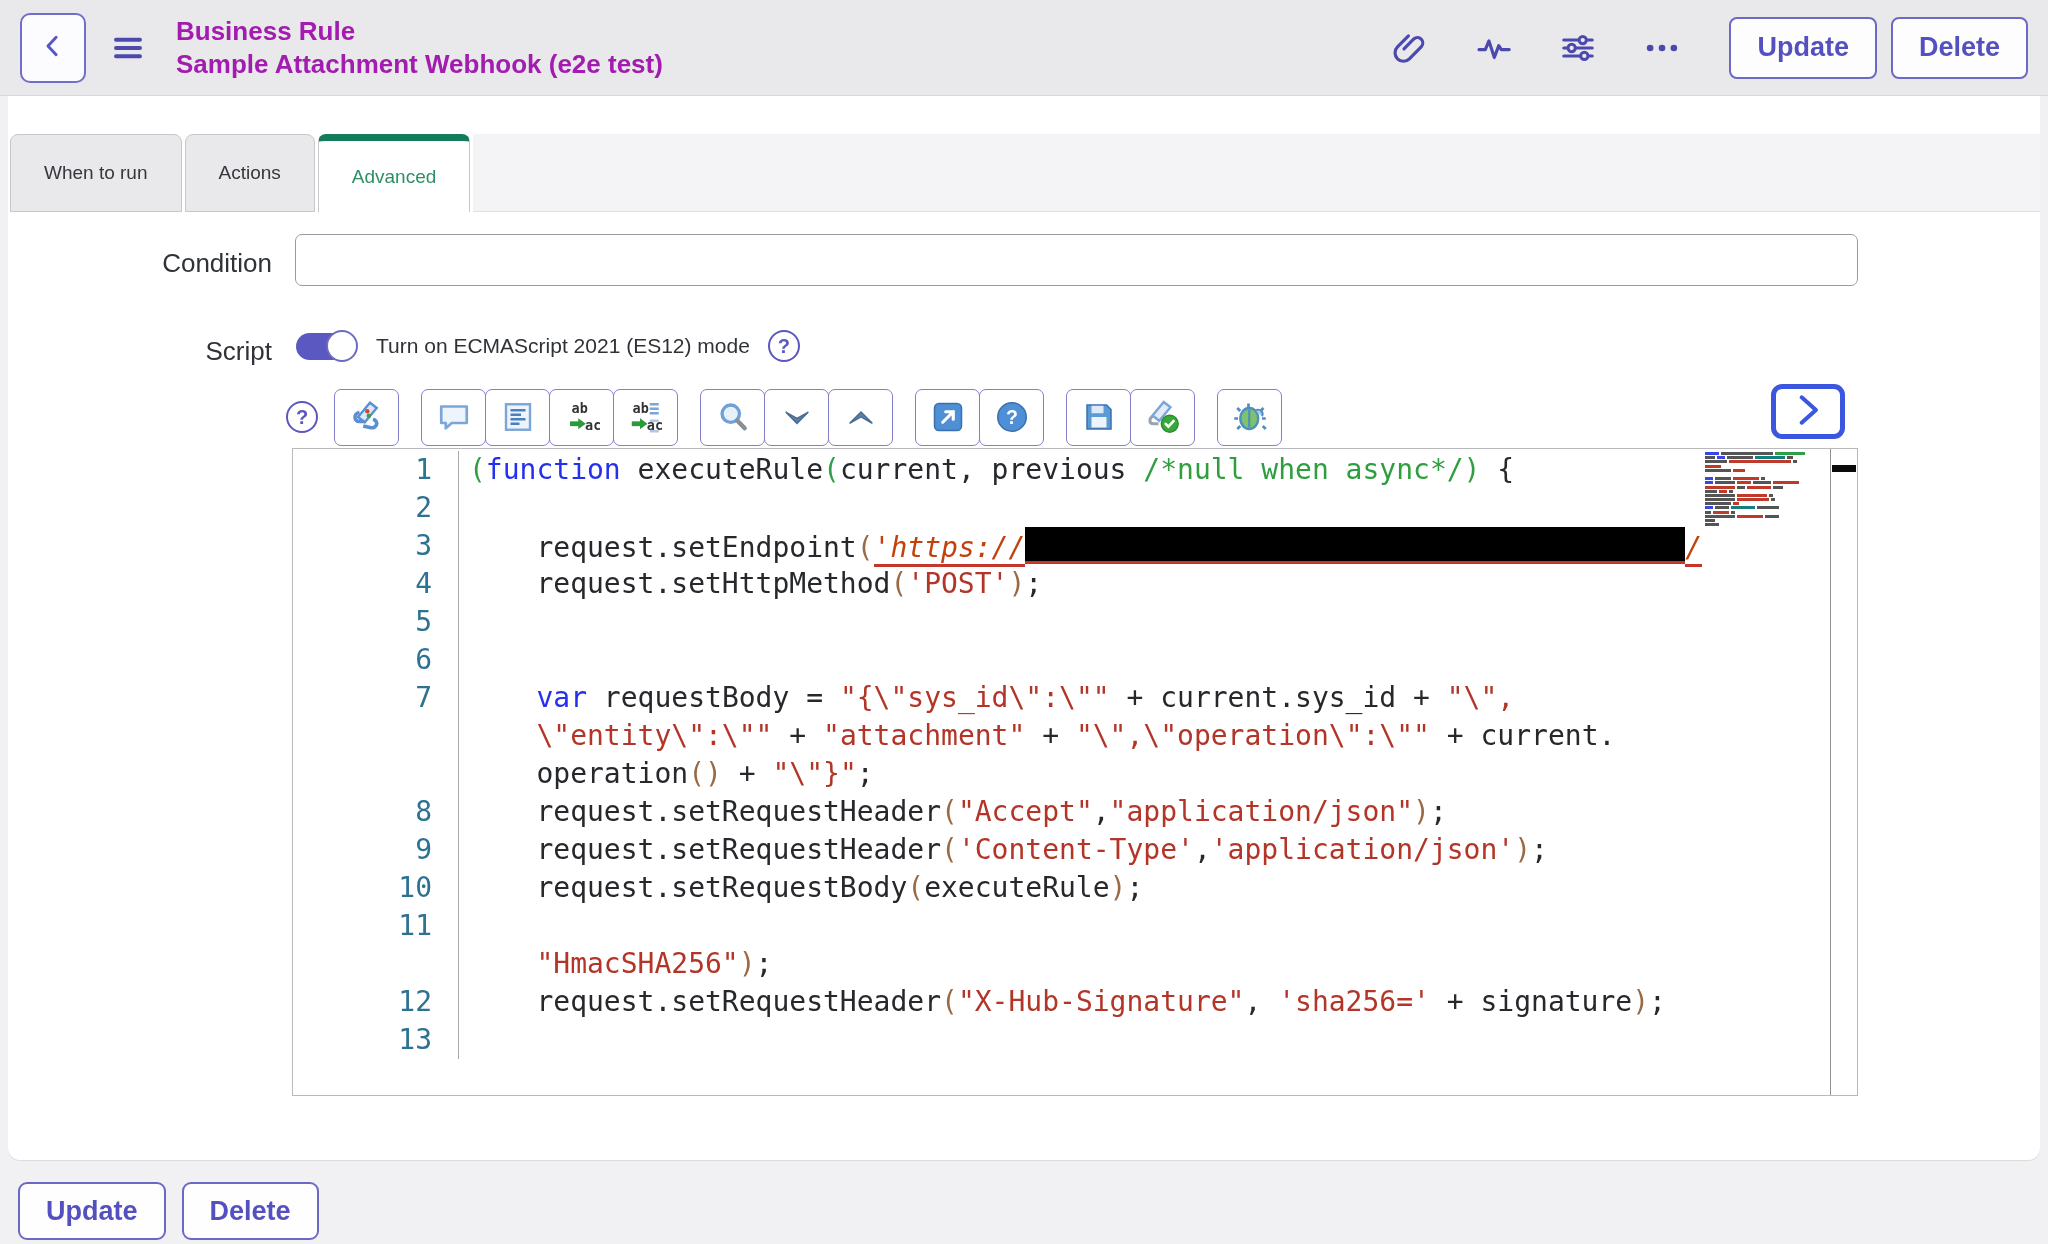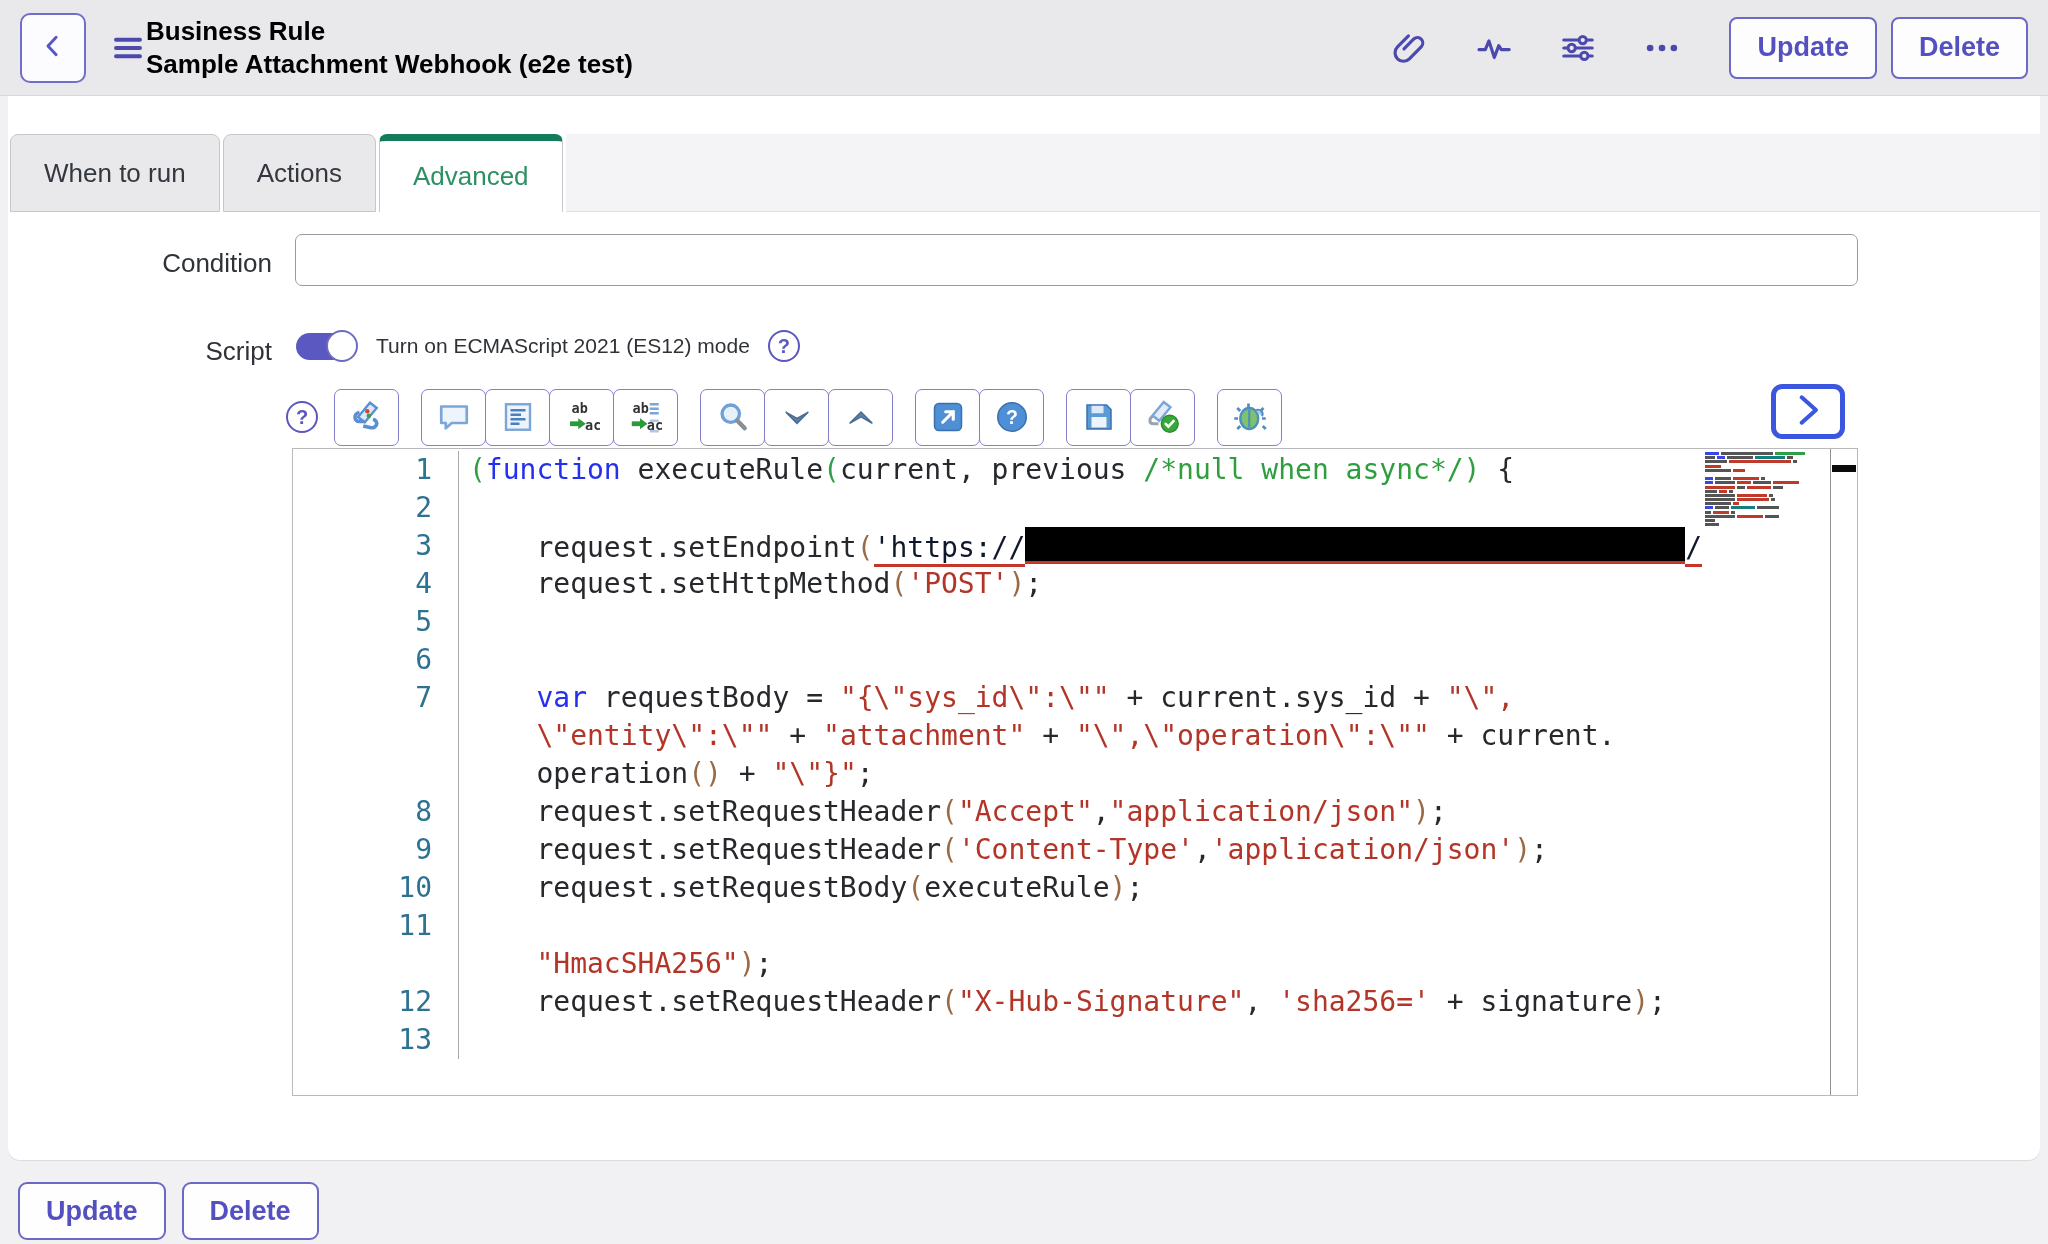--- a/index.html
+++ b/index.html
@@ -14,42 +14,42 @@
     position:absolute;top:0;left:0;right:0;height:96px;
     background:#e9e9ec;border-bottom:1px solid #d9d9dd;
     display:flex;align-items:center;padding:0 20px;box-sizing:border-box;
   }
   .back-btn{
     width:62px;height:66px;background:#fcfcfe;border:2px solid #716ec9;border-radius:10px;
     display:flex;align-items:center;justify-content:center;color:#5a57c4;flex:0 0 auto;
     cursor:pointer;
   }
   .hamburger{margin-left:24px;color:#4c49ad;display:flex;align-items:center;cursor:pointer;}
-  .title-block{line-height:33px;color:#000000;}
+  .title-block{margin-left:30px;line-height:33px;color:#a21caf;}
   .title-line{font-size:26px;font-weight:bold;}
   .top-spacer{flex:1;}
   .hdr-icons{display:flex;align-items:center;gap:46px;color:#4c49ad;margin-right:34px;}
   .hicon{display:flex;align-items:center;cursor:pointer;}
   .hbtn{
     height:62px;padding:0 26px;margin-left:14px;background:#fdfdfe;
     border:2px solid #6d6ac7;border-radius:8px;color:#5450bf;
     font-size:27px;font-weight:bold;font-family:"Liberation Sans",sans-serif;cursor:pointer;
   }
   
   .card{
     position:absolute;top:96px;left:8px;width:2032px;height:1064px;
     background:#ffffff;border-radius:0 0 12px 12px;
     box-shadow:0 1px 0 #dcdcde;
   }
   
   .tabstrip{position:absolute;top:38px;left:2px;right:0;height:78px;display:flex;align-items:stretch;}
   .tab{
     display:flex;align-items:center;padding:12px 33px;margin-right:3px;
     background:#e9e9eb;border:1px solid #c7c7ca;border-radius:8px 8px 0 0;
-    font-size:26px;color:#34383e;box-sizing:border-box;cursor:pointer;white-space:nowrap;
+    font-size:19px;color:#34383e;box-sizing:border-box;cursor:pointer;white-space:nowrap;
   }
   .tab.active{
     background:#ffffff;border-bottom:none;border-top:7px solid #147c5c;
     color:#2d9065;position:relative;z-index:2;
   }
   .tab-filler{flex:1;background:#f4f4f6;border-bottom:1px solid #e1e1e4;}
   
   .field-label{
     position:absolute;left:0;width:264px;text-align:right;
     font-size:26px;color:#2f3237;
@@ -102,21 +102,21 @@
   .code-lines{position:absolute;left:0;top:2px;right:27px;}
   .crow{display:flex;height:38px;line-height:38px;font-family:"DejaVu Sans Mono",monospace;font-size:28px;}
   .ln{
     width:166px;flex:0 0 auto;box-sizing:border-box;padding-right:26px;text-align:right;
     color:#2e7292;border-right:1px solid #aaaaae;
   }
   .ct{padding-left:10px;white-space:pre;}
   .pln{color:#26282b;}
   .kw{color:#2430ee;}
   .str{color:#b23527;}
-  .stru{color:#0f172a;border-bottom:3px solid #c4372a;}
+  .stru{color:#c2410c;border-bottom:3px solid #c4372a;font-style:italic;}
   .com{color:#2f9e3f;}
   .brn{color:#9a6a45;}
   .grn{color:#2f9e44;}
   .typ{color:#2fa3a3;}
   .typ2{color:#0d7e80;font-weight:bold;font-style:italic;}
   .gsv{color:#222;font-weight:bold;font-style:italic;}
   .redact{
     display:inline-block;width:660px;height:34px;background:#000;
     vertical-align:-7px;border-bottom:3px solid #c4372a;
   }

